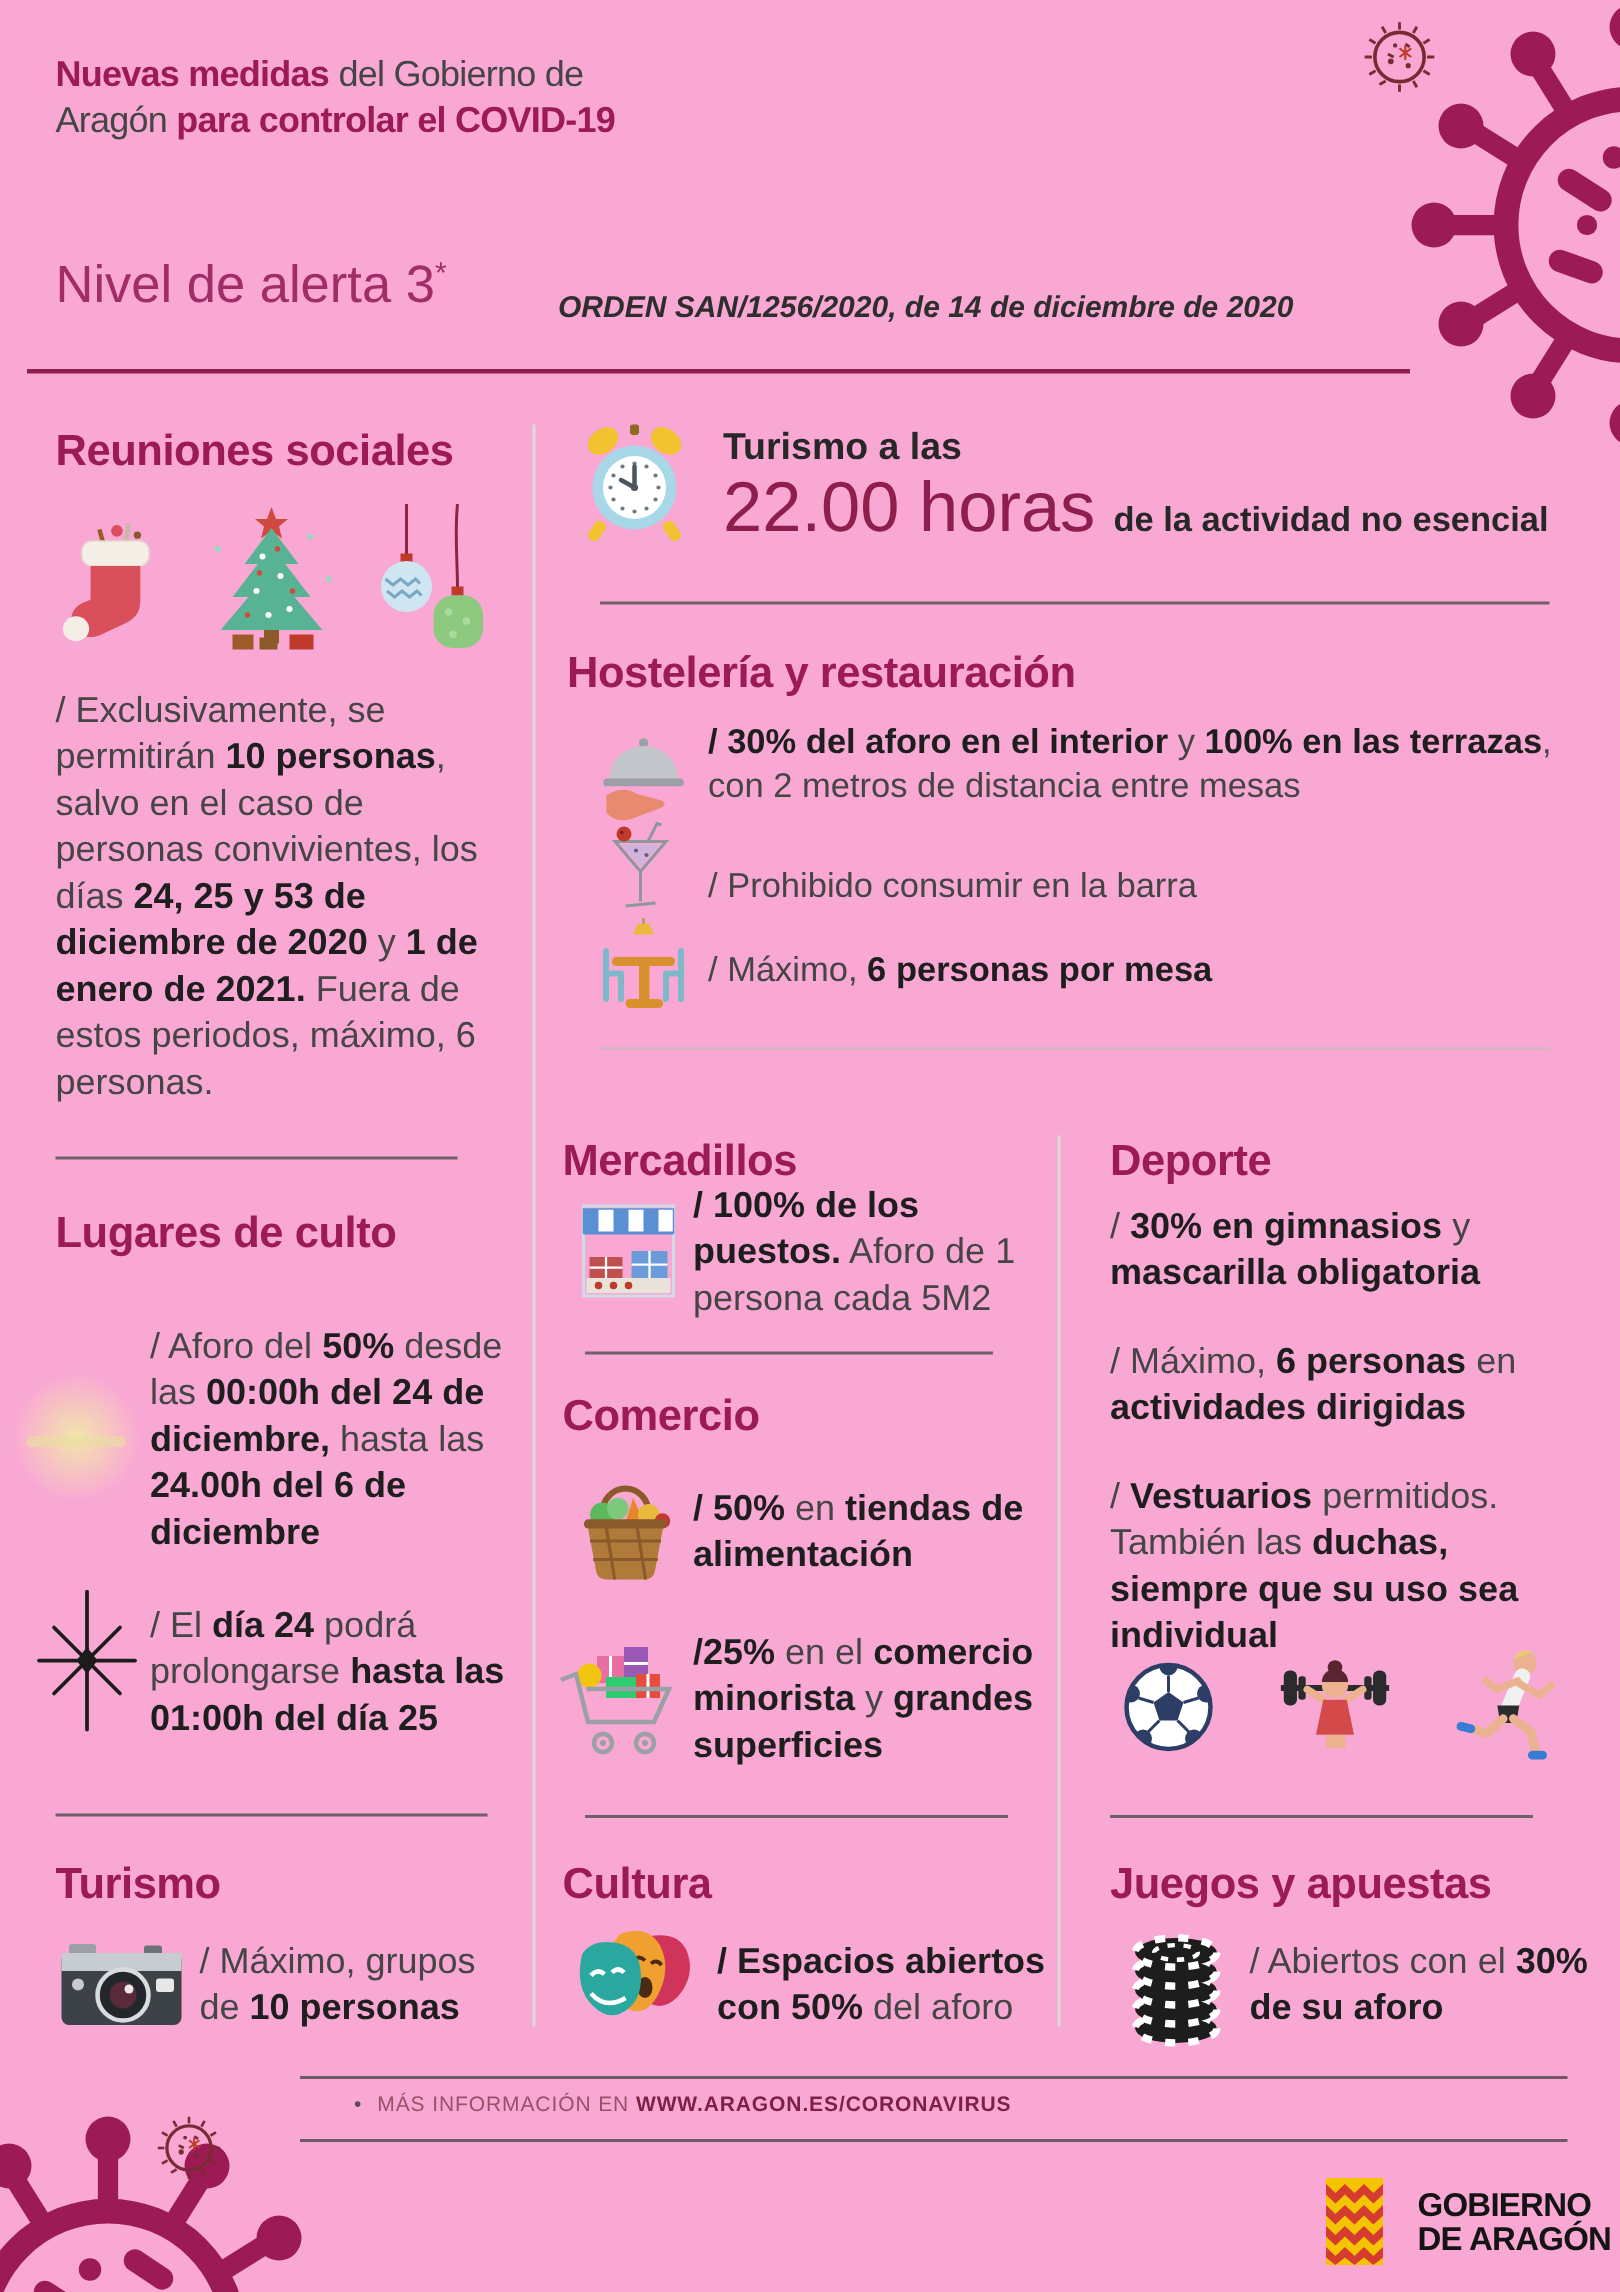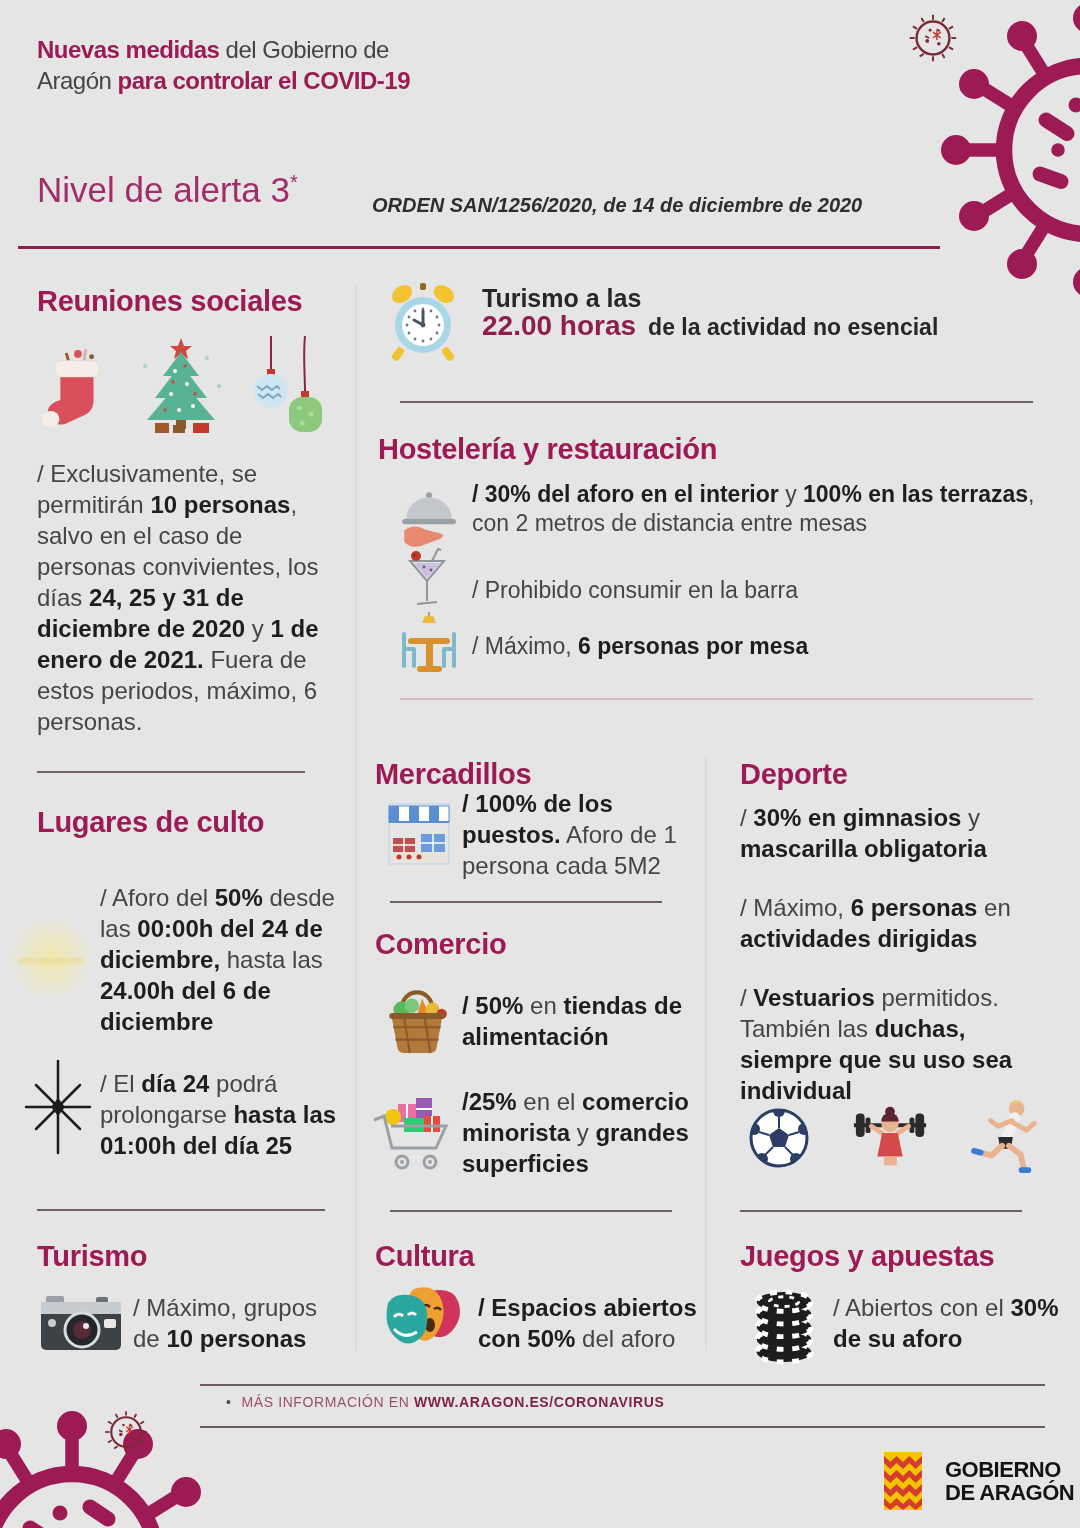--- a/index.html
+++ b/index.html
@@ -1,16 +1,16 @@
 <!DOCTYPE html>
 <html><head>
 <meta charset="utf-8">
 <style>
   html,body{margin:0;padding:0;background:#ffffff;}
-  #page{position:relative;width:1080px;height:1528px;background:#e5e5e5;overflow:hidden;
+  #page{position:relative;width:1080px;height:1528px;background:#f9a8d4;overflow:hidden;
         font-family:"Liberation Sans",sans-serif;color:#3f3f3f;}
   .abs{position:absolute;}
   
   .rule{position:absolute;height:2px;background:#6f6069;}
   .rule.maroon{height:3px;background:#8e1e4d;}
   .rule.pink{background:#d8b4c4;}
   .rule.footer{background:#6f5a64;}
   .vrule{position:absolute;width:2px;background:#dcdcdc;}
   
   .sec-title{position:absolute;font-size:29px;font-weight:bold;color:#9c1b54;letter-spacing:-0.3px;}
@@ -21,24 +21,24 @@
   .alert sup{font-size:20px;}
   .order{position:absolute;left:372px;top:194px;font-size:20px;font-style:italic;font-weight:bold;color:#2e2e2e;}
   
   .rich{position:absolute;font-size:24px;line-height:31px;color:#454545;}
   .rich span.b{font-weight:bold;color:#1e1e1e;}
   .rich span.m{color:#9c1b54;}
   .small{font-size:23px;line-height:29px;}
   
   .closure-intro{position:absolute;left:482px;top:284px;font-size:25px;font-weight:bold;color:#272727;}
   .closure-line{position:absolute;left:482px;top:310px;white-space:nowrap;}
-  .closure-time{font-size:28px;font-weight:bold;color:#8e1e4d;}
+  .closure-time{font-size:47px;font-weight:normal;color:#8e1e4d;}
   .closure-scope{font-size:23px;font-weight:bold;color:#272727;margin-left:12px;}
   
-  .f-text{position:absolute;left:226px;top:1394px;font-size:14px;letter-spacing:0.6px;color:#9b4f68;}
+  .f-text{position:absolute;left:236px;top:1394px;font-size:14px;letter-spacing:0.6px;color:#9b4f68;}
   .f-text .url{font-weight:bold;color:#7e1f48;}
   .f-text .dot{margin-right:10px;color:#5a4a52;}
   .logo{position:absolute;left:884px;top:1452px;display:flex;align-items:center;gap:23px;}
   .logo-text{font-size:22px;line-height:23px;font-weight:bold;color:#141414;letter-spacing:-0.5px;}
   .xmas{position:absolute;left:37px;top:336px;display:flex;align-items:flex-end;gap:20px;}
   .sports{position:absolute;left:748px;top:1096px;display:flex;align-items:center;gap:40px;}
 </style>
 </head>
 <body>
 
@@ -204,21 +204,21 @@
       <path d="M11,58 l5,4 5,-4 5,4 5,-4 3,3" stroke="#7aa8c4" stroke-width="2" fill="none"></path>
       <rect x="54" y="55" width="8" height="6" fill="#c0392b"></rect>
       <rect x="42" y="61" width="33" height="35" rx="13" fill="#8cc97f"></rect>
       <g fill="#aadb9e">
           <circle cx="52" cy="72" r="2.5"></circle>
           <circle cx="64" cy="78" r="2.5"></circle>
           <circle cx="55" cy="87" r="2.5"></circle>
         </g>
     </svg>
   </div>
-  <div class="rich" style="left:37px;top:458px;width:300px"><span>/ Exclusivamente, se permitirán </span><span class="b">10 personas</span><span>, salvo en el caso de personas convivientes, los días </span><span class="b">24, 25 y 31 de diciembre de 2020</span><span> y </span><span class="b">1 de enero de 2021.</span><span> Fuera de estos periodos, máximo, 6 personas.</span></div>
+  <div class="rich" style="left:37px;top:458px;width:300px"><span>/ Exclusivamente, se permitirán </span><span class="b">10 personas</span><span>, salvo en el caso de personas convivientes, los días </span><span class="b">24, 25 y 53 de diciembre de 2020</span><span> y </span><span class="b">1 de enero de 2021.</span><span> Fuera de estos periodos, máximo, 6 personas.</span></div>
 
   <div class="rule" style="left:37px;top:771px;width:268px"></div>
 
   <div class="sec-title" style="left:37px;top:806px">Lugares de culto</div>
   <svg class="abs" style="left:5px;top:912px;width:92px;height:92px" viewBox="0 0 90 90">
     <radialGradient id="glow">
         <stop offset="0" stop-color="#f2e8a8" stop-opacity="0.95"></stop>
         <stop offset="1" stop-color="#f2e8a8" stop-opacity="0"></stop>
       </radialGradient>
     <circle cx="45" cy="45" r="42" fill="url(#glow)"></circle>

